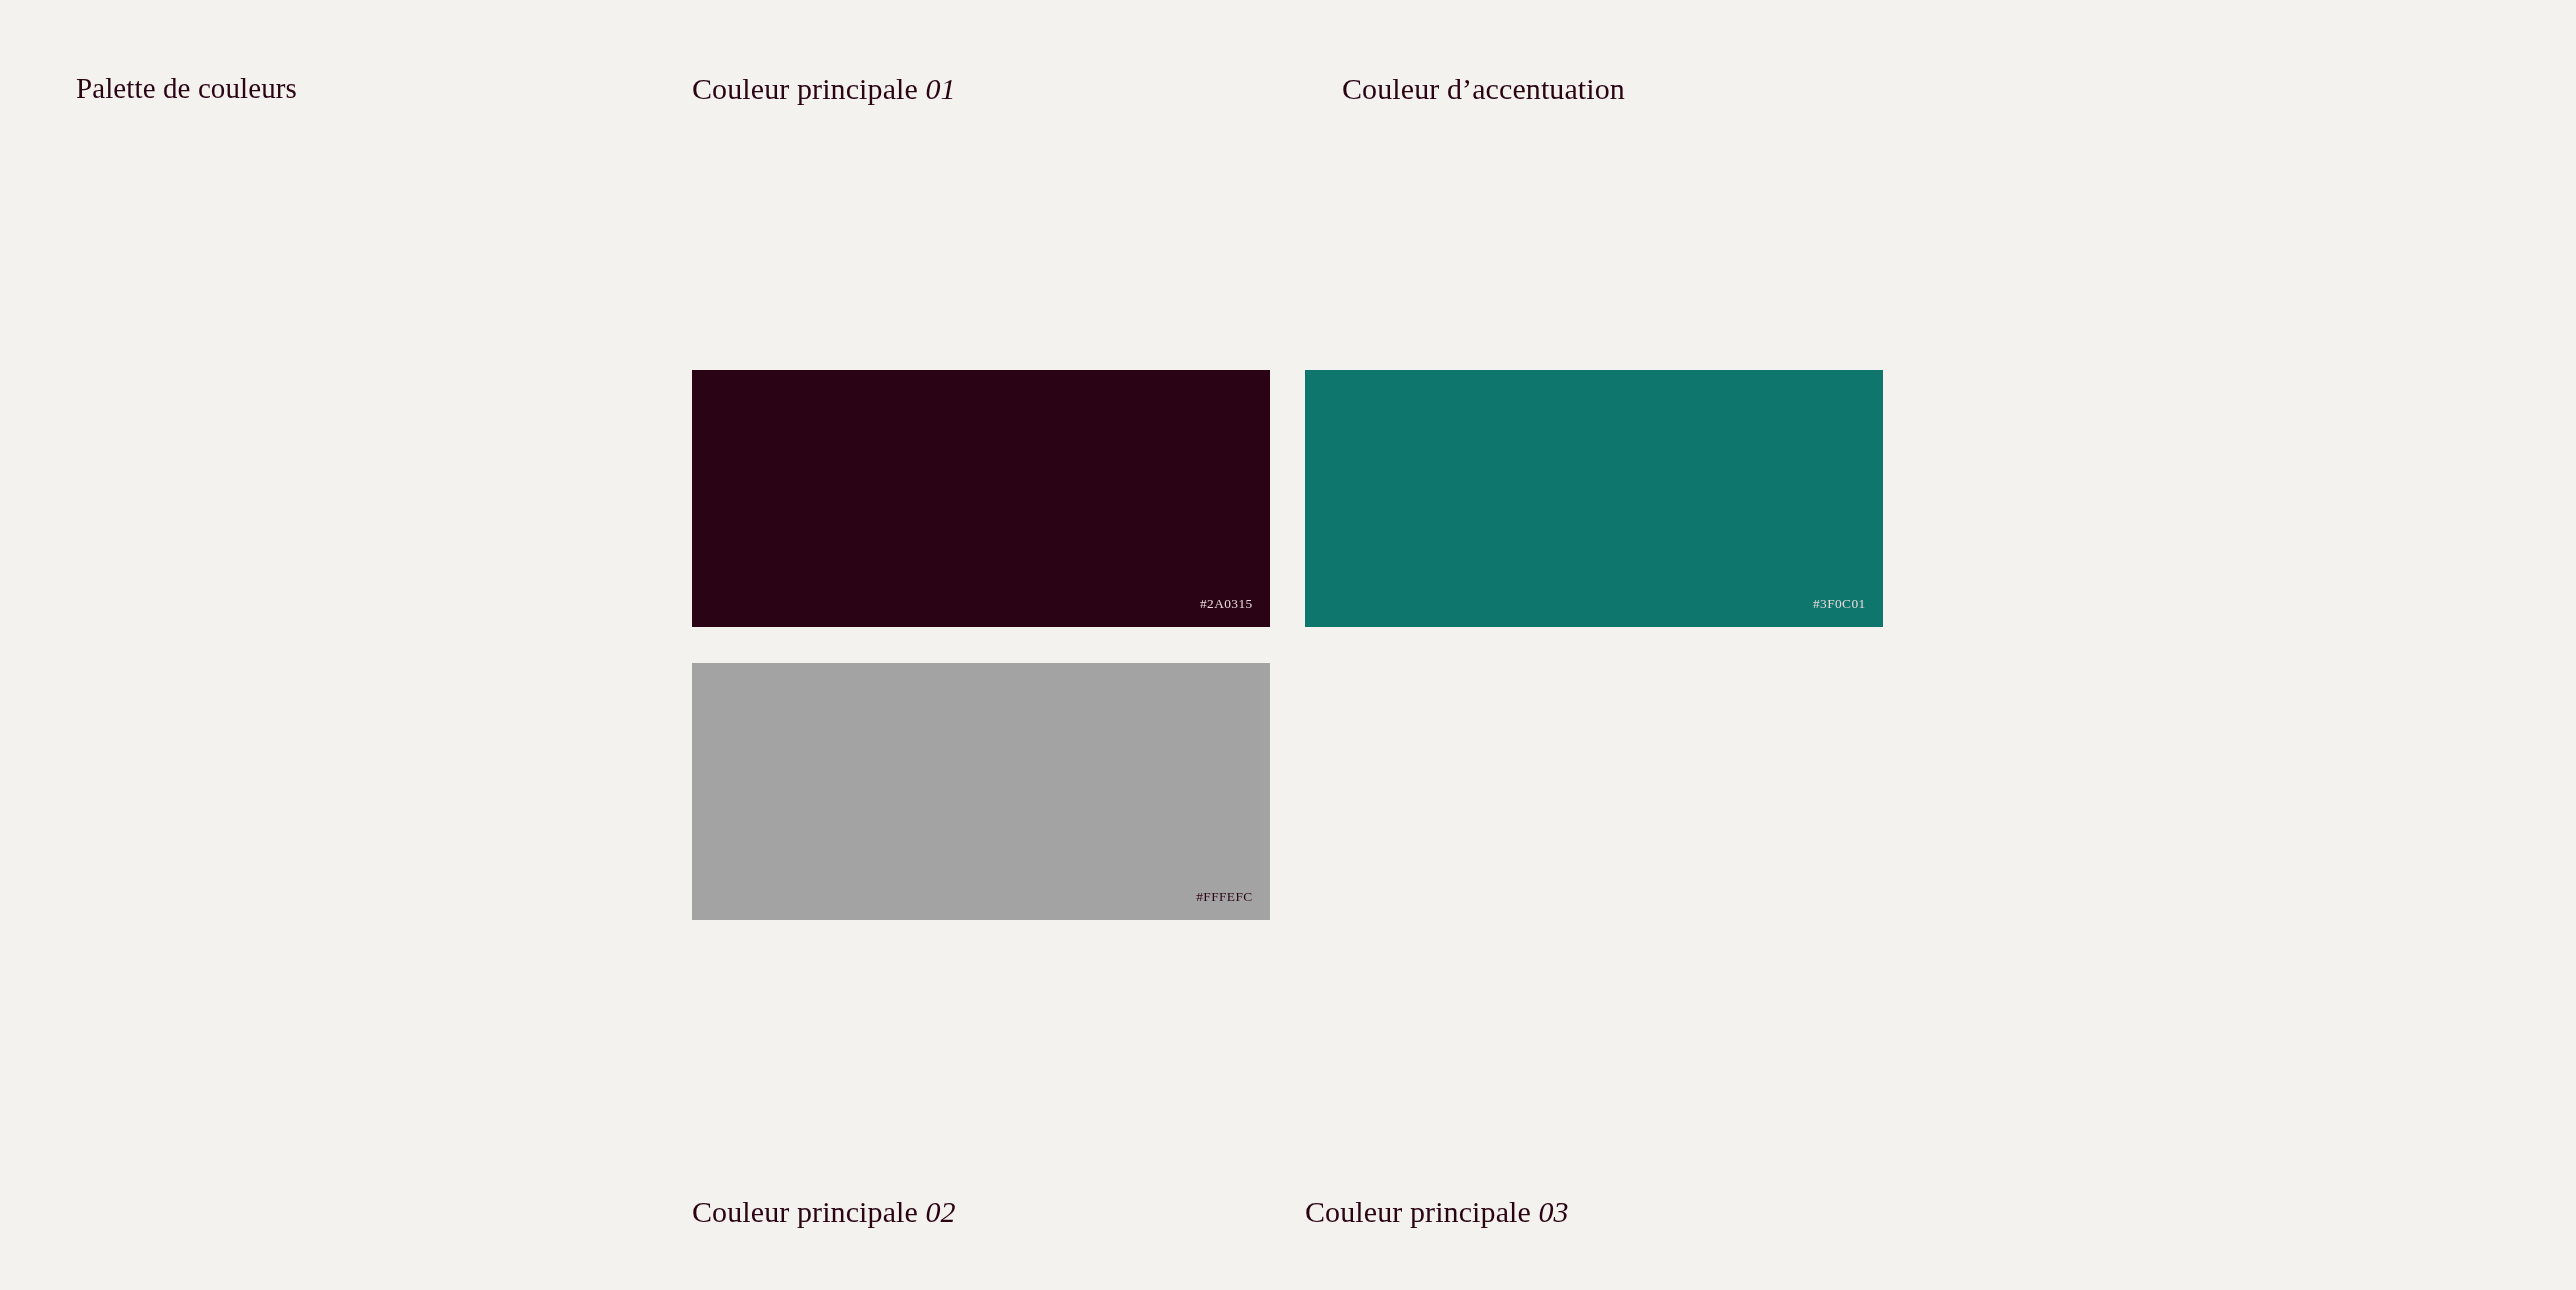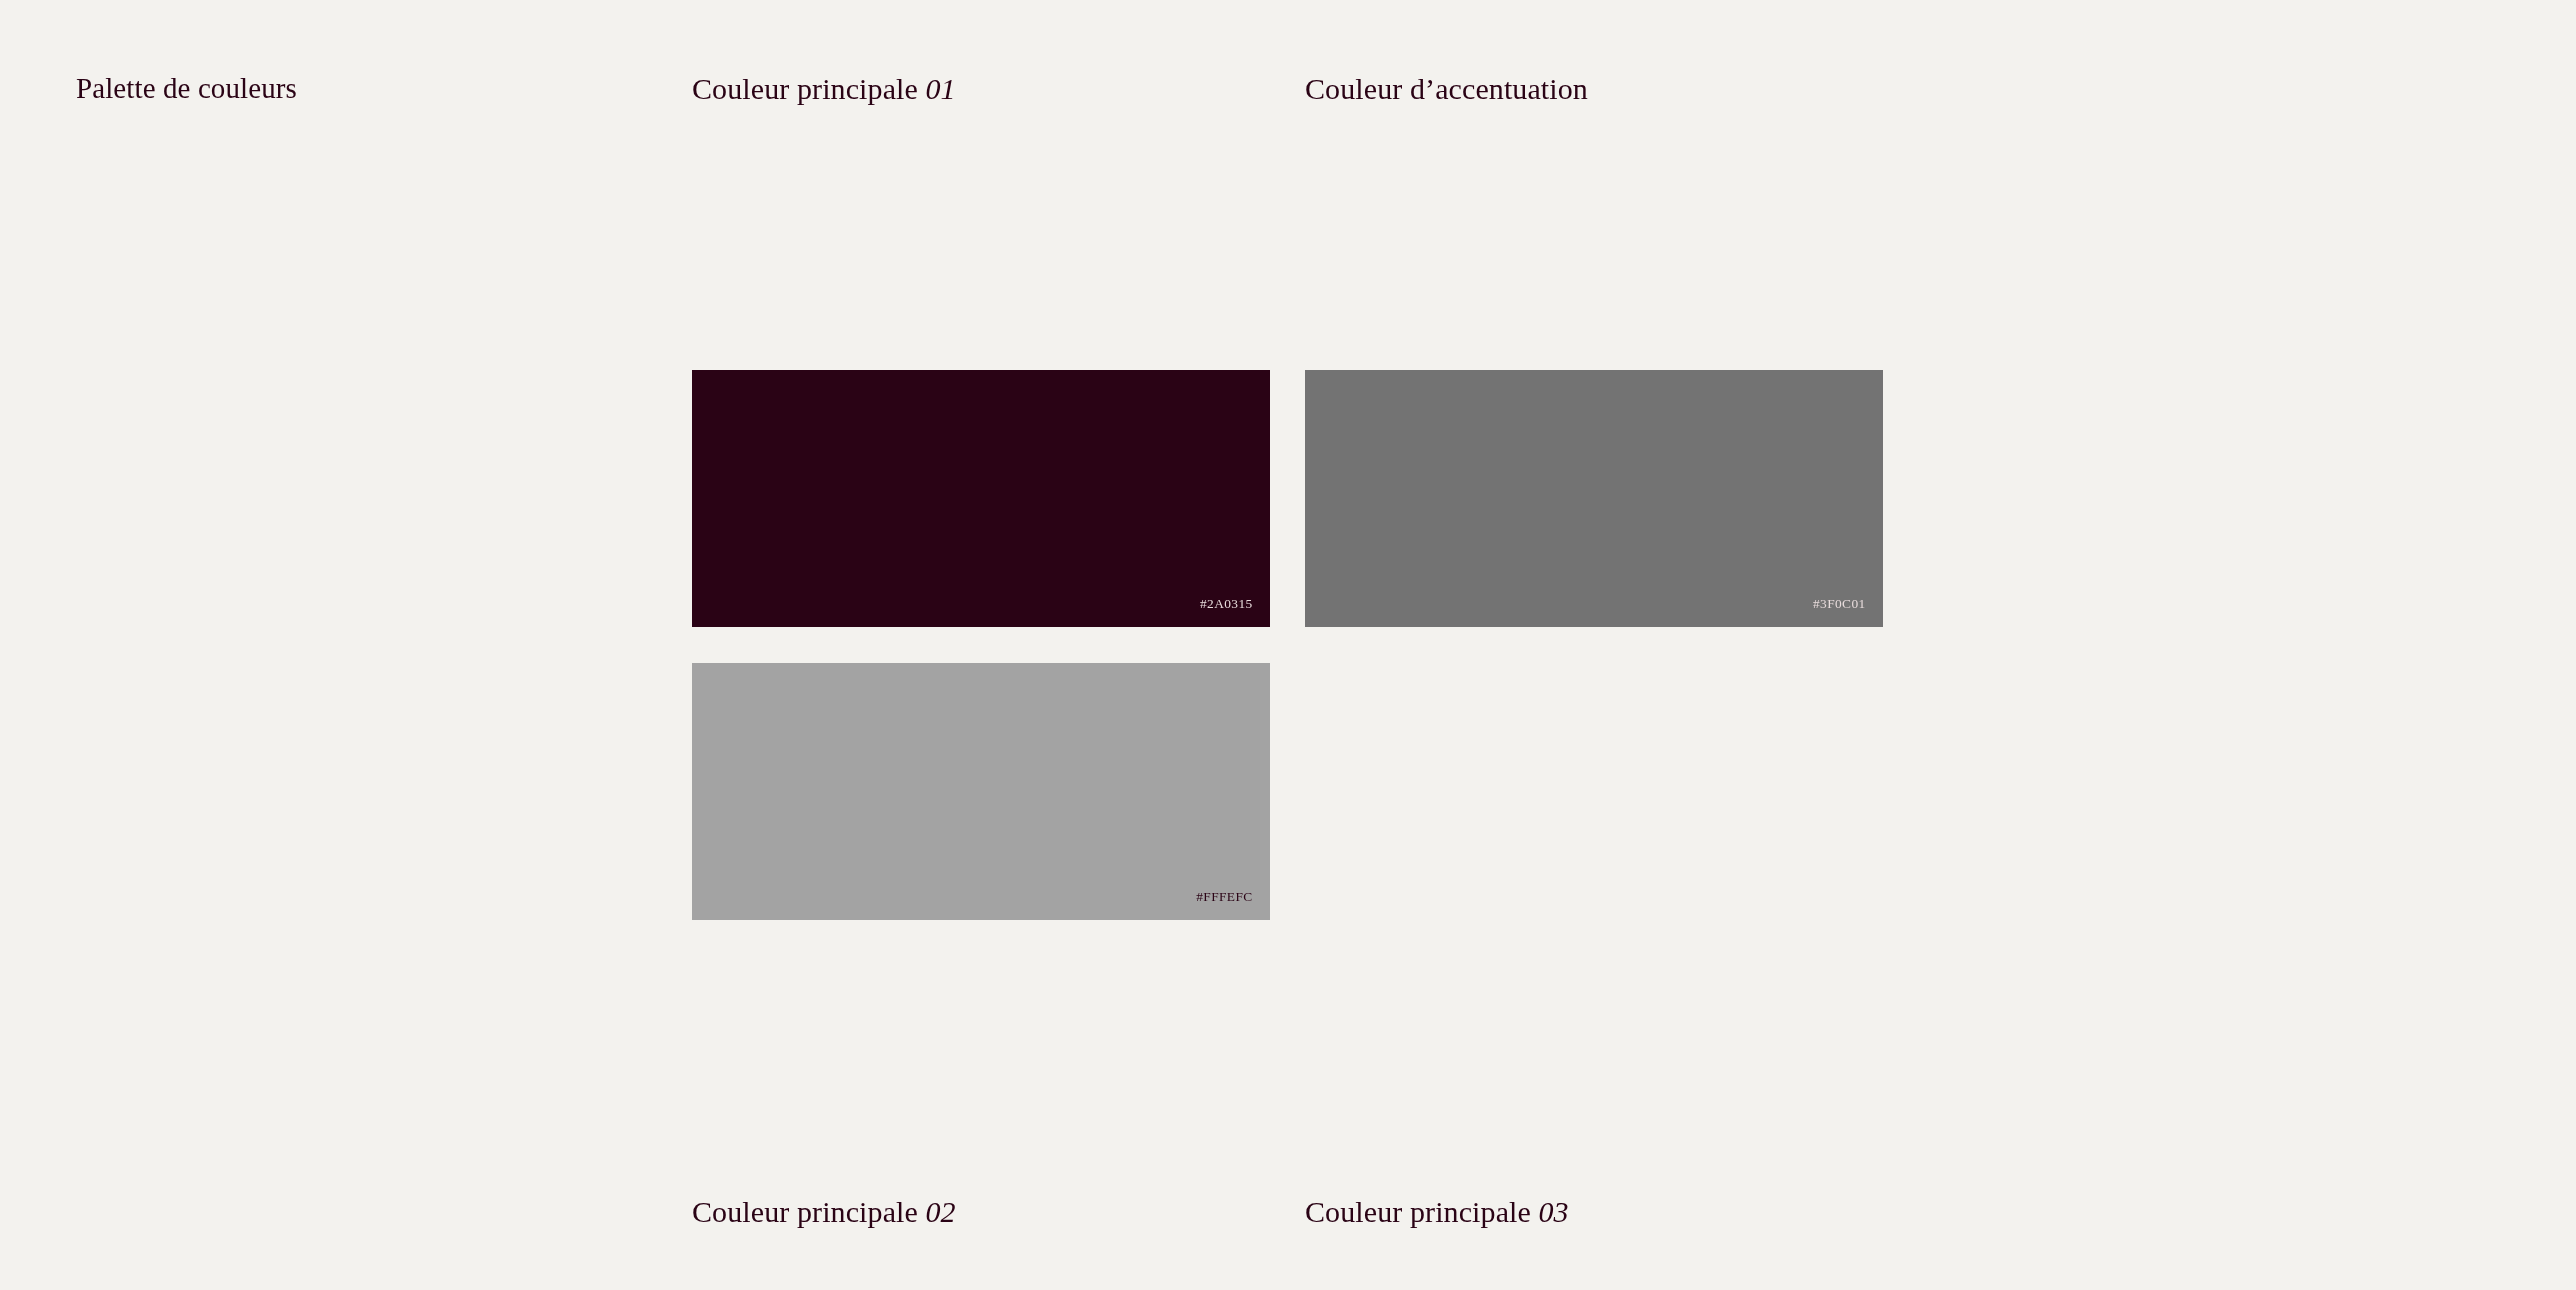--- a/index.html
+++ b/index.html
@@ -70,21 +70,21 @@
     font-weight: 400;
     letter-spacing: 0.1px;
     color: #2A0315;
     white-space: nowrap;
   }
   .caption .num {
     font-style: italic;
   }
 
   .caption-top-left   { left: 692px; top: 72px; }
-  .caption-top-right  { left: 1305px; top: 72px; }
+  .caption-top-right  { left: 1342px; top: 72px; }
   .caption-bot-left   { left: 692px; top: 1195px; }
   .caption-bot-right  { left: 1305px; top: 1195px; }
 </style>
 </head>
 <body style="background: rgb(243, 242, 238);">
 
 <div class="page-title" style="color: rgb(42, 3, 21);">Palette de couleurs</div>
 
 <div class="caption caption-top-left" style="color: rgb(42, 3, 21);">
   <span>Couleur principale </span><span class="num">01</span>
@@ -93,21 +93,21 @@
 <div class="caption caption-top-right" style="color: rgb(42, 3, 21);">
   <span>Couleur d’accentuation</span><span class="num"></span>
 </div>
 
 <div class="palette-grid">
 
   <div class="swatch" style="background: rgb(42, 3, 21);">
     <span class="swatch-hex" style="color: rgb(232, 220, 220);">#2A0315</span>
   </div>
 
-  <div class="swatch" style="background: #737373;">
+  <div class="swatch" style="background: #0f766e;">
     <span class="swatch-hex" style="color: rgb(232, 220, 220);">#3F0C01</span>
   </div>
 
 
   <div class="swatch" style="background: #a3a3a3;">
     <span class="swatch-hex" style="color: rgb(42, 3, 21);">#FFFEFC</span>
   </div>
 
 </div>
 

